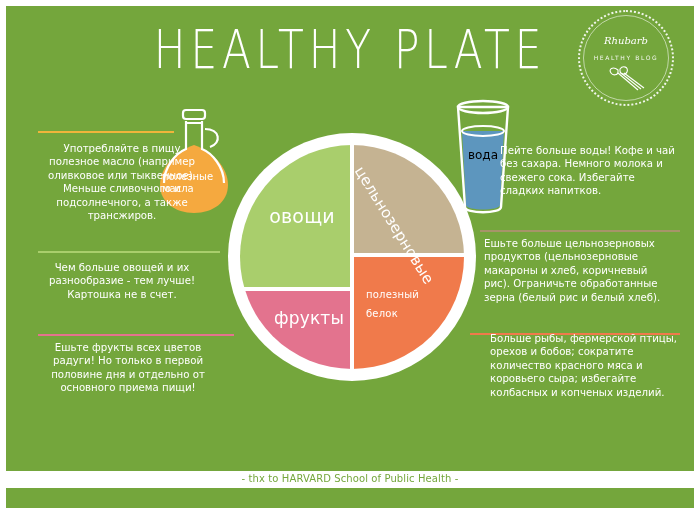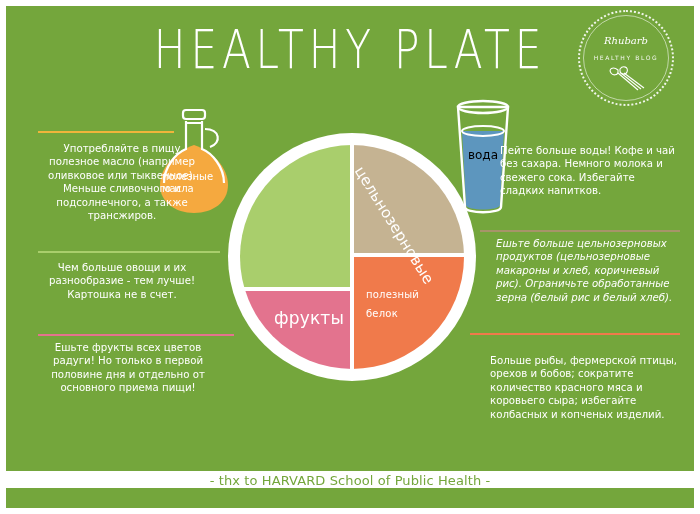--- a/index.html
+++ b/index.html
@@ -160,43 +160,43 @@
     line-height: 13.4px;
   }
   .note.left  { text-align: center;  left: 38px; width: 168px; }
   .note.right { text-align: left; width: 180px; }
 
   #note-oil   { top: 142px; }
   #note-veg   { top: 261px; }
   #note-fruit { top: 341px; width: 180px; }
 
   #note-water   { right: 20px; top: 144px; }
-  #note-grain   { right: 24px; top: 237px; font-style: italic; }
-  #note-protein { right: 20px; top: 354px; width: 190px; }
+  #note-grain   { right: 36px; top: 237px; }
+  #note-protein { right: 20px; top: 332px; width: 190px; }
 
   
   .conn { position: absolute; height: 2px; }
   #conn-oil     { left: 38px;  top: 131px; width: 136px; background: #F0B53B; }
   #conn-veg     { left: 38px;  top: 251px; width: 182px; background: #A9CE6C; }
   #conn-fruit   { left: 38px;  top: 334px; width: 196px; background: #E3738E; }
   #conn-water   { right: 20px; top: 230px; width: 200px; background: #A79469; }
   #conn-grain   { right: 20px; top: 333px; width: 210px; background: #F07A4B; }
 
   
   #footer-band {
     position: absolute;
     left: 0; top: 471px; width: 700px; height: 17px;
     background: #FFFFFF;
   }
   #footer-text {
     position: absolute;
     left: 0; top: 473px; width: 700px;
     text-align: center;
     color: #74A63C;
-    font-size: 13px;
+    font-size: 10px;
     letter-spacing: 0.1px;
   }
   
   #frame-top, #frame-bottom {
     position: absolute; left: 0; width: 700px; height: 6px; background: #FFFFFF;
   }
   #frame-top { top: 0; }
   #frame-bottom { top: 508px; }
   #frame-left, #frame-right {
     position: absolute; top: 0; width: 6px; height: 514px; background: #FFFFFF;
@@ -250,35 +250,36 @@
     <div class="label">вода</div>
   </div>
 
   <div id="plate">
     <div class="rim"></div>
     <div class="inner">
       <div class="wedge veg"></div>
       <div class="wedge fruit"></div>
       <div class="wedge grain"></div>
       <div class="wedge protein"></div>
+      <div class="wedge-label lbl-veg">овощи</div>
       <div class="wedge-label lbl-fruit">фрукты</div>
       <div class="wedge-label lbl-grain">цельнозерновые</div>
       <div class="wedge-label lbl-protein">полезный
 белок</div>
     </div>
   </div>
 
   <div class="conn" id="conn-oil"></div>
   <div class="conn" id="conn-veg"></div>
   <div class="conn" id="conn-fruit"></div>
   <div class="conn" id="conn-water"></div>
   <div class="conn" id="conn-grain"></div>
 
   <div class="note left" id="note-oil">Употребляйте в пищу полезное масло (например оливковое или тыквенное). Меньше сливочного и подсолнечного, а также трансжиров.</div>
-  <div class="note left" id="note-veg">Чем больше овощи и их разнообразие - тем лучше! Картошка не в счет.</div>
+  <div class="note left" id="note-veg">Чем больше овощей и их разнообразие - тем лучше! Картошка не в счет.</div>
   <div class="note left" id="note-fruit">Ешьте фрукты всех цветов радуги! Но только в первой половине дня и отдельно от основного приема пищи!</div>
 
   <div class="note right" id="note-water">Пейте больше воды! Кофе и чай без сахара. Немного молока и свежего сока. Избегайте сладких напитков.</div>
   <div class="note right" id="note-grain">Ешьте больше цельнозерновых продуктов (цельнозерновые макароны и хлеб, коричневый рис). Ограничьте обработанные зерна (белый рис и белый хлеб).</div>
   <div class="note right" id="note-protein">Больше рыбы, фермерской птицы, орехов и бобов; сократите количество красного мяса и коровьего сыра; избегайте колбасных и копченых изделий.</div>
 
   <div id="footer-band"></div>
   <div id="footer-text">- thx to HARVARD School of Public Health -</div>
 
   <div id="frame-top"></div>

